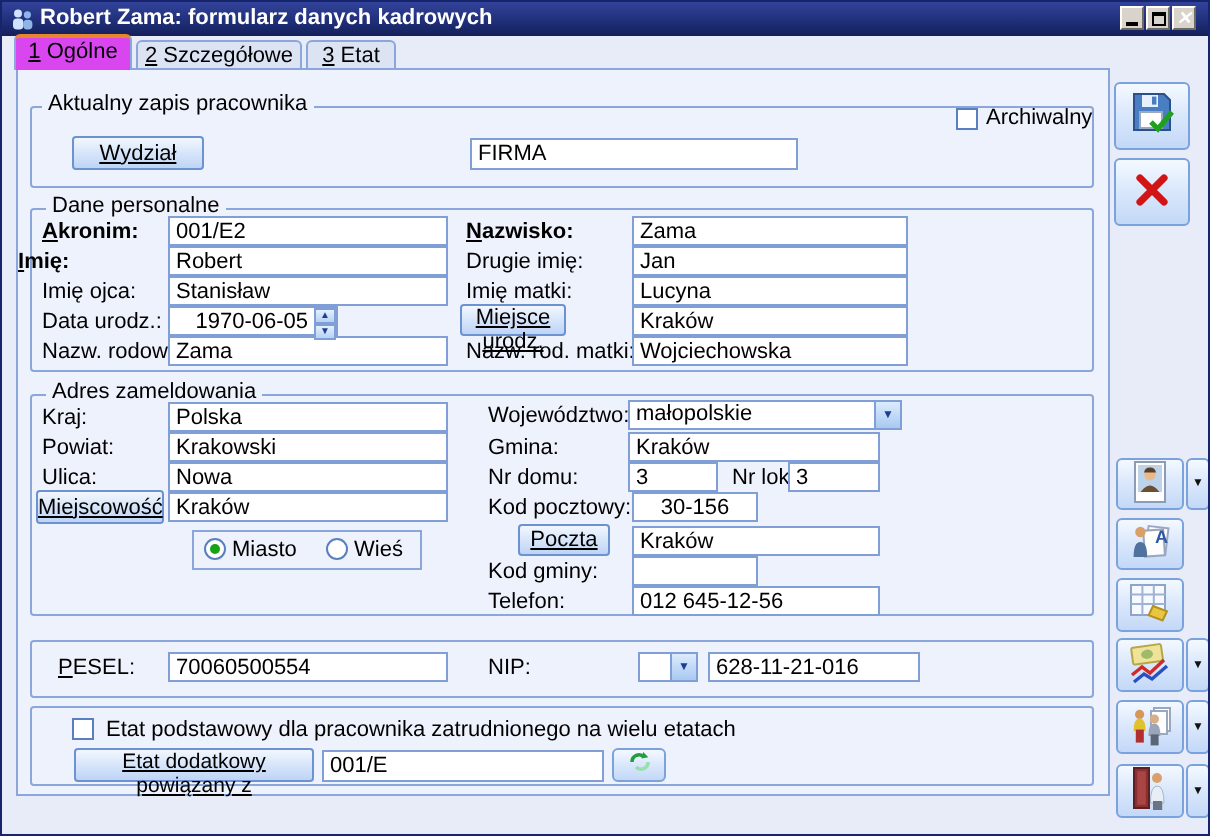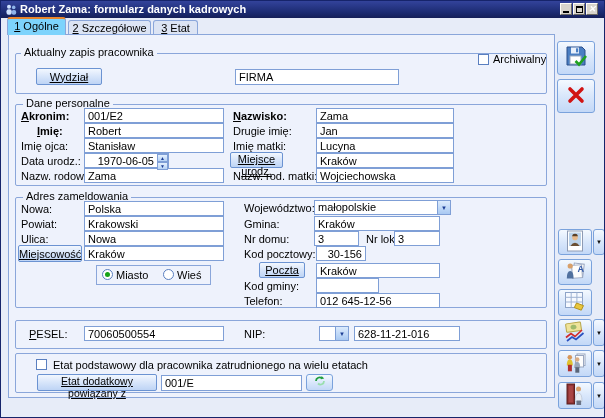--- a/index.html
+++ b/index.html
@@ -15,21 +15,21 @@
   .tic { position:absolute; left:4px; top:3px; }
   .wb { position:absolute; top:2px; width:12px; height:12px; background:#d8d4cc;
         border:1px solid; border-color:#fffdf6 #6d6a63 #6d6a63 #fffdf6; cursor:default; }
   .ic-min { display:block; width:6px; height:2px; background:#000; margin:7px auto 0; }
   .ic-max { display:block; width:7px; height:7px; border:1px solid #000; border-top-width:2px; margin:2px auto 0; }
   .ic-close { display:block; text-align:center; font-size:9px; font-weight:bold; line-height:10px; }
 
   
   .tab { position:absolute; background:#dce4f4; border:1px solid #8aa6da; border-bottom:none;
          border-radius:3px 3px 0 0; text-align:center; z-index:4; line-height:14px; cursor:default; }
-  .tab.on { background:#7dd3fc; border-top:2px solid #e8862d; z-index:5; line-height:15px;text-align:center; }
+  .tab.on { background:#d946ef; border-top:2px solid #e8862d; z-index:5; line-height:15px;text-align:center; }
 
   .panel { position:absolute; left:7px; top:33px; width:547px; height:364px;
            background:#eef2fc; border:1px solid #8aa6da; z-index:1; }
 
   .grp { position:absolute; border:1px solid #8aa6da; border-radius:2px; z-index:2; }
   .leg { position:absolute; background:#eef2fc; padding:0 3px; z-index:3; white-space:nowrap; }
 
   .lbl { position:absolute; z-index:3; white-space:nowrap; line-height:13px; }
   .b { font-weight:bold; }
   .ak::first-letter { text-decoration:underline; }
@@ -100,21 +100,21 @@
   <span class="cb" style="left:477px;top:53px"></span>
   <span class="lbl" style="left:492px;top:52px">Archiwalny</span>
   <button class="fbtn ak" style="left:35px;top:67px;width:66px;height:17px">Wydział</button>
   <input class="fld" style="left: 234px; top: 68px; width: 164px; height: 16px;" value="FIRMA">
 
   <div class="grp" style="left:14px;top:103px;width:532px;height:82px"></div>
   <span class="leg" style="left:22px;top:96px">Dane personalne</span>
 
   <span class="lbl b ak" style="left:20px;top:109px">Akronim:</span>
   <input class="fld" style="left: 83px; top: 107px; width: 140px;" value="001/E2">
-  <span class="lbl b ak" style="left:36px;top:124px">Imię:</span>
+  <span class="lbl b ak" style="left:8px;top:124px">Imię:</span>
   <input class="fld" style="left: 83px; top: 122px; width: 140px;" value="Robert">
   <span class="lbl" style="left:20px;top:139px">Imię ojca:</span>
   <input class="fld" style="left: 83px; top: 137px; width: 140px;" value="Stanisław">
   <span class="lbl" style="left:20px;top:154px">Data urodz.:</span>
   <input class="fld ra" style="left: 83px; top: 152px; width: 85px; padding-right: 14px;" value="1970-06-05">
   <span class="spin" style="left:156px;top:153px">
       <span>▲</span>
       <span>▼</span>
     </span>
   <span class="lbl" style="left:20px;top:169px">Nazw. rodowe:</span>
@@ -127,21 +127,21 @@
   <span class="lbl" style="left:232px;top:139px">Imię matki:</span>
   <input class="fld" style="left: 315px; top: 137px; width: 138px;" value="Lucyna">
   <button class="fbtn" style="left:229px;top:151px;width:53px;height:16px">Miejsce urodz.</button>
   <input class="fld" style="left: 315px; top: 152px; width: 138px;" value="Kraków">
   <span class="lbl" style="left:232px;top:169px">Nazw. rod. matki:</span>
   <input class="fld" style="left: 315px; top: 167px; width: 138px;" value="Wojciechowska">
 
   <div class="grp" style="left:14px;top:196px;width:532px;height:111px"></div>
   <span class="leg" style="left:22px;top:189px">Adres zameldowania</span>
 
-  <span class="lbl" style="left:20px;top:202px">Nowa:</span>
+  <span class="lbl" style="left:20px;top:202px">Kraj:</span>
   <input class="fld" style="left: 83px; top: 200px; width: 140px;" value="Polska">
   <span class="lbl" style="left:20px;top:217px">Powiat:</span>
   <input class="fld" style="left: 83px; top: 215px; width: 140px;" value="Krakowski">
   <span class="lbl" style="left:20px;top:232px">Ulica:</span>
   <input class="fld" style="left: 83px; top: 230px; width: 140px;" value="Nowa">
   <button class="fbtn" style="left:17px;top:244px;width:64px;height:17px">Miejscowość</button>
   <input class="fld" style="left: 83px; top: 245px; width: 140px;" value="Kraków">
 
   <div class="radbox" style="left:95px;top:264px;width:115px;height:20px"></div>
   <span class="rad sel" style="left:101px;top:268px"></span>
@@ -154,21 +154,21 @@
     <span class="cmb-t">małopolskie</span>
     <span class="cmb-a">▼</span>
   </div>
   <span class="lbl" style="left:243px;top:217px">Gmina:</span>
   <input class="fld" style="left: 313px; top: 215px; width: 126px;" value="Kraków">
   <span class="lbl" style="left:243px;top:232px">Nr domu:</span>
   <input class="fld" style="left: 313px; top: 230px; width: 45px;" value="3">
   <span class="lbl" style="left:365px;top:232px">Nr lok.:</span>
   <input class="fld" style="left: 393px; top: 230px; width: 46px;" value="3">
   <span class="lbl" style="left:243px;top:247px">Kod pocztowy:</span>
-  <input class="fld ra" style="left: 315px; top: 245px; width: 50px;" value="30-156">
+  <input class="fld ra" style="left: 315px; top: 245px; width: 63px; text-align: center;" value="30-156">
   <button class="fbtn" style="left:258px;top:261px;width:46px;height:16px">Poczta</button>
   <input class="fld" style="left: 315px; top: 262px; width: 124px;" value="Kraków">
   <span class="lbl" style="left:243px;top:279px">Kod gminy:</span>
   <input class="fld" style="left: 315px; top: 277px; width: 63px;" value="">
   <span class="lbl" style="left:243px;top:294px">Telefon:</span>
   <input class="fld" style="left: 315px; top: 292px; width: 124px;" value="012 645-12-56">
 
   <div class="grp" style="left:14px;top:319px;width:532px;height:29px"></div>
   <span class="lbl ak" style="left:28px;top:327px">PESEL:</span>
   <input class="fld" style="left: 83px; top: 325px; width: 140px;" value="70060500554">

